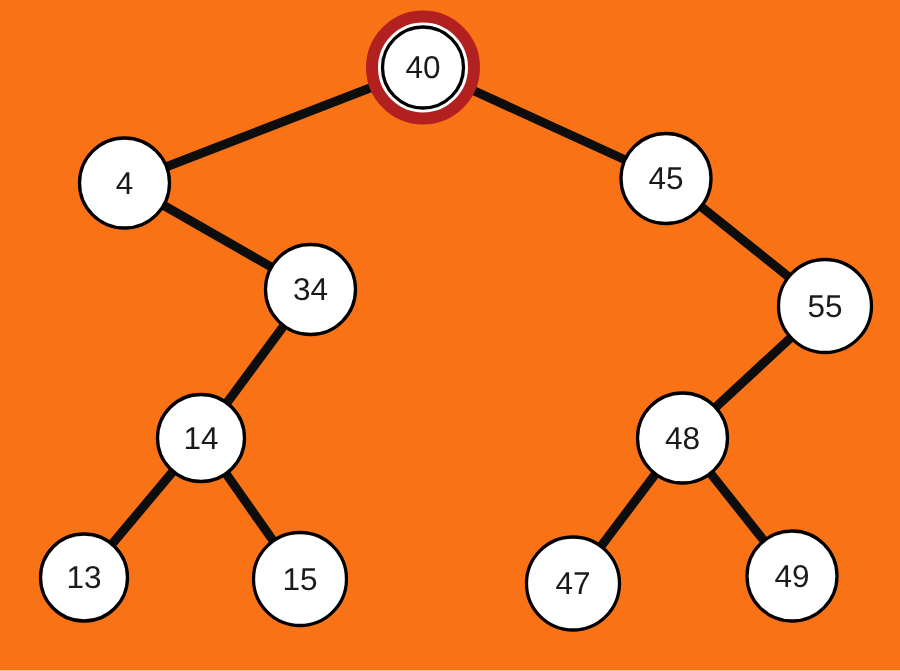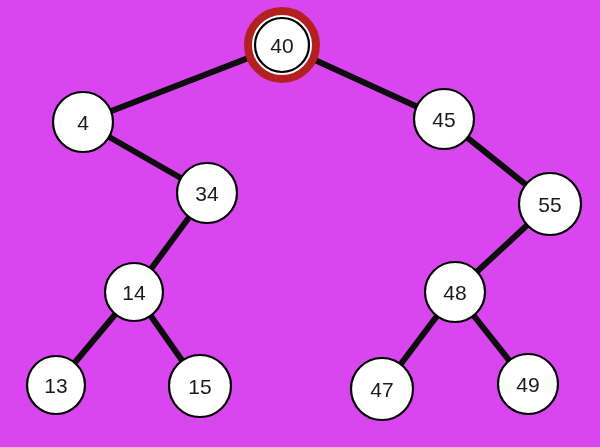--- a/index.html
+++ b/index.html
@@ -5,21 +5,21 @@
   html, body {
     margin: 0;
     padding: 0;
     background: #ffffff;
     font-family: "Liberation Sans", sans-serif;
   }
   .canvas {
     position: relative;
     width: 600px;
     height: 447px;
-    background: #d946ef;
+    background: #f97316;
     overflow: hidden;
   }
   svg { display: block; }
   .node-label {
     font-family: "Liberation Sans", sans-serif;
     fill: #1a1a1a;
   }
 </style>
 </head>
 <body>

